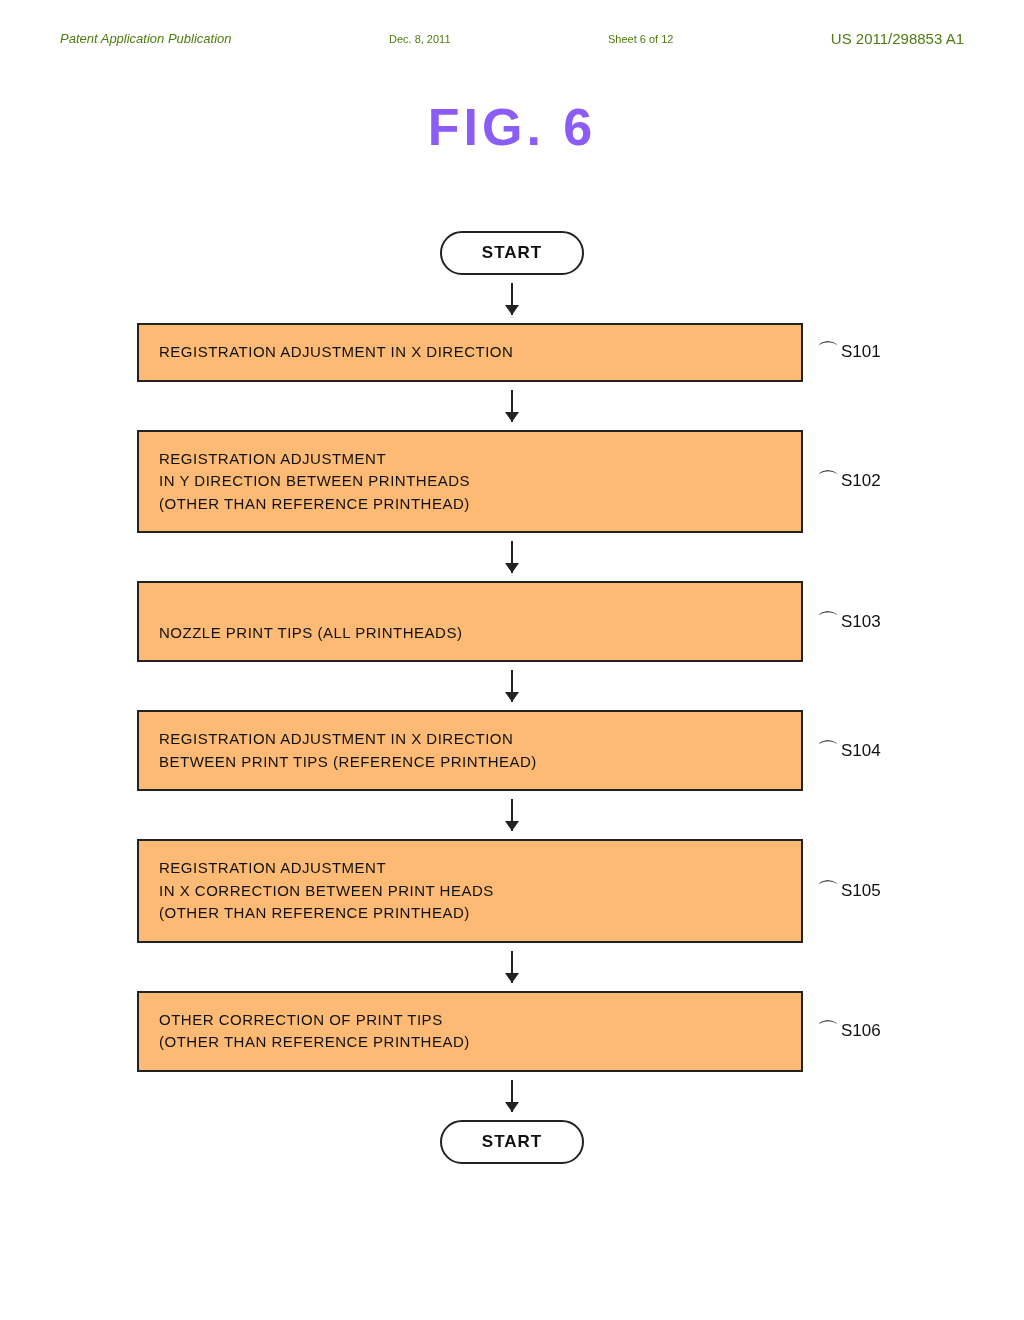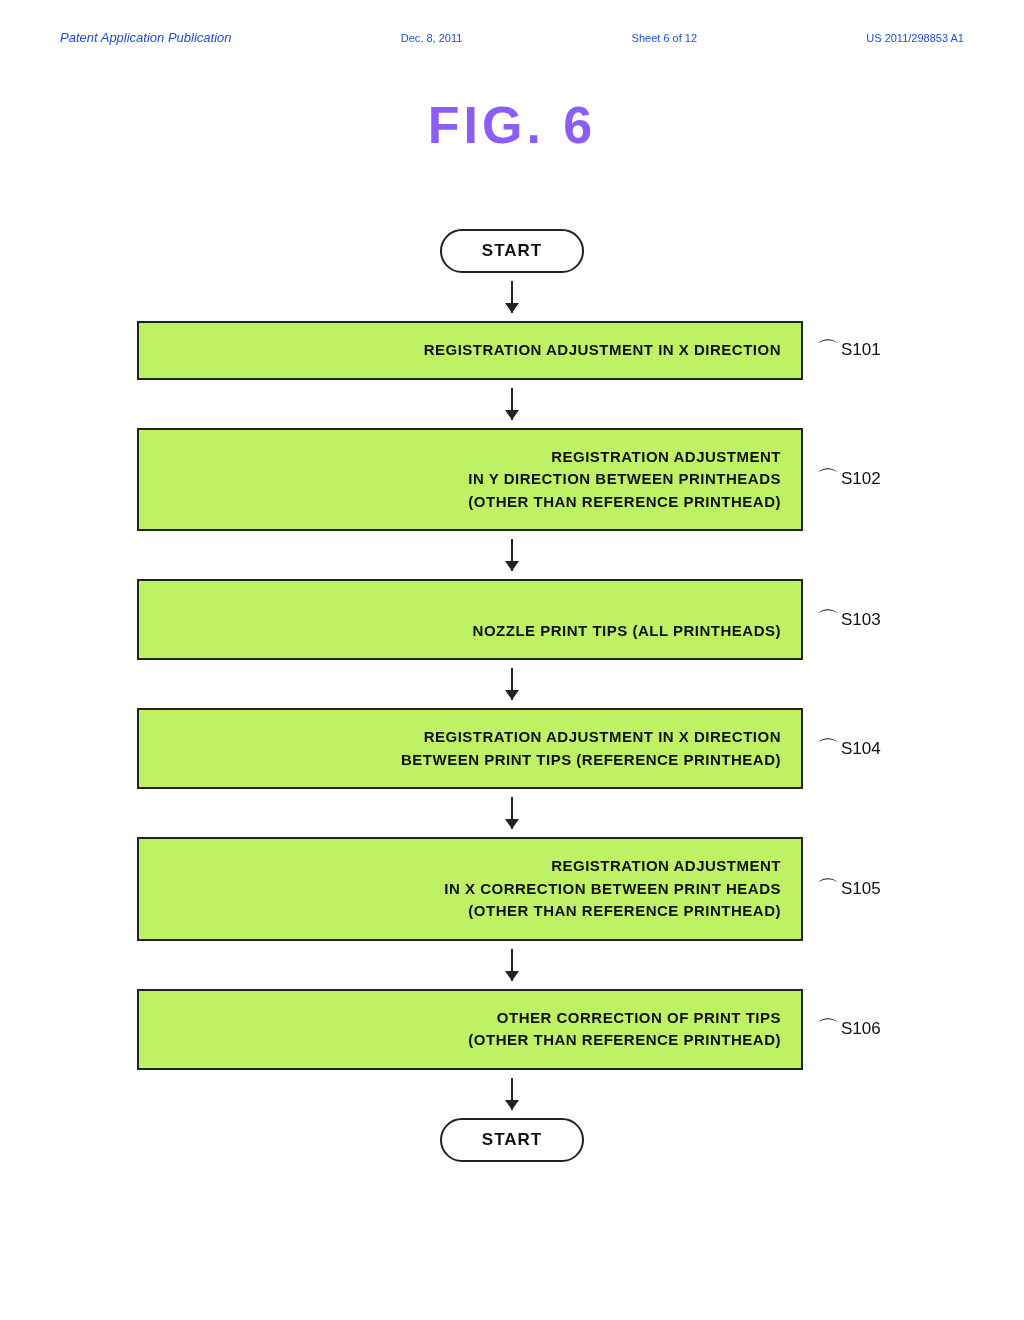--- a/index.html
+++ b/index.html
@@ -16,31 +16,31 @@
       position: relative;
       background: #fff;
       padding: 0;
     }
     .header {
       display: flex;
       justify-content: space-between;
       align-items: center;
       padding: 30px 60px 10px 60px;
       font-size: 13px;
-      color: #1d4ed8;
+      color: #4d7c0f;
     }
     .header-left {
       font-style: italic;
       font-size: 13px;
     }
     .header-center {
       font-size: 11px;
     }
     .header-right {
-      font-size: 11px;
+      font-size: 15px;
     }
     .figure-title {
       text-align: center;
       font-size: 52px;
       font-weight: bold;
       letter-spacing: 4px;
       margin-top: 40px;
       margin-bottom: 74px;
       color: #8b5cf6;
     }
@@ -85,23 +85,23 @@
       display: flex;
       align-items: center;
       gap: 0;
       position: relative;
       width: 750px;
     }
     .process-box {
       border: 2px solid #222;
       padding: 16px 20px;
       font-size: 15px;
-      font-weight: bold;
-      text-align: right;
-      background: #bef264;
+      font-weight: normal;
+      text-align: left;
+      background: #fdba74;
       color: #111;
       letter-spacing: 0.5px;
       line-height: 1.5;
       flex: 1;
     }
     .step-label {
       display: flex;
       align-items: center;
       margin-left: 14px;
       font-size: 17px;

